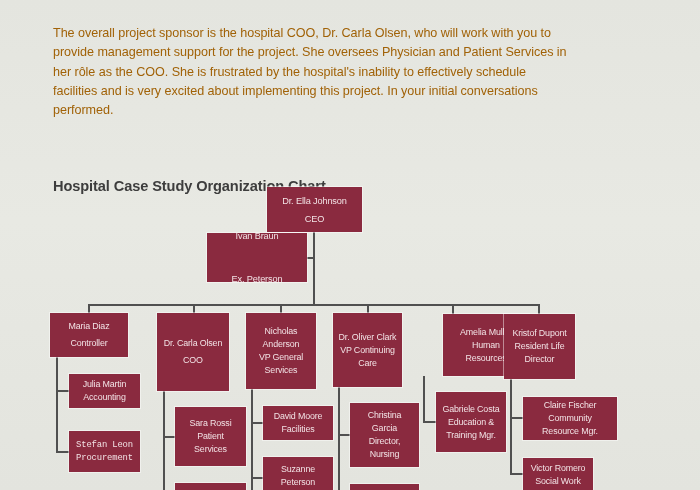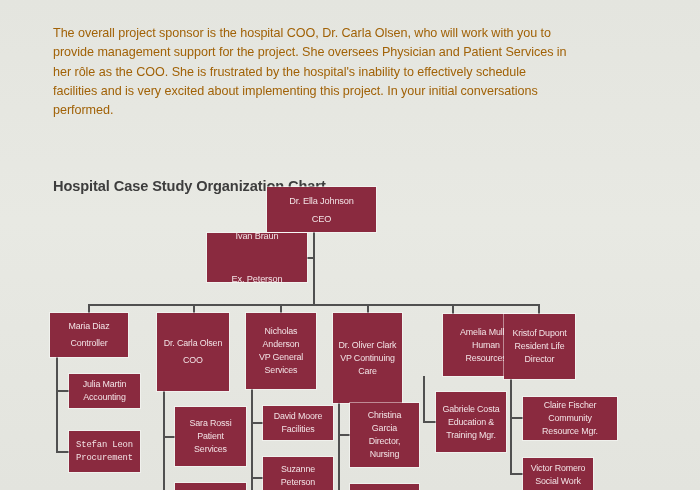--- a/index.html
+++ b/index.html
@@ -75,21 +75,21 @@
     <div class="ln v" style="left:338px; top:387px; height:103px;"></div>
     <div class="ln h" style="left:338px; top:434px; width:12px;"></div>
 
     <div class="ln v" style="left:423px; top:376px; height:47px;"></div>
     <div class="ln h" style="left:423px; top:421px; width:13px;"></div>
 
     <div class="ln v" style="left:510px; top:379px; height:96px;"></div>
     <div class="ln h" style="left:510px; top:417px; width:13px;"></div>
     <div class="ln h" style="left:510px; top:473px; width:13px;"></div>
 
-    <div class="box top-tier" style="left:267px; top:187px; width:109px; height:45px;">
+    <div class="box top-tier" style="left:267px; top:187px; width:95px; height:45px;">
       <span>Dr. Ella Johnson</span>
       <span>CEO</span>
     </div>
     <div class="box top-tier" style="left:207px; top:233px; width:100px; height:49px;gap:25px;">
       <span>Ivan Braun</span>
       <span>Ex. Peterson</span>
     </div>
 
     <div class="box spaced" style="left:50px; top:313px; width:78px; height:44px;">
       <span>Maria Diaz</span>
@@ -98,21 +98,21 @@
     <div class="box spaced" style="left:157px; top:313px; width:72px; height:78px;text-align:right;">
       <span>Dr. Carla Olsen</span>
       <span>COO</span>
     </div>
     <div class="box" style="left:246px; top:313px; width:70px; height:76px;">
       <span>Nicholas
 Anderson</span>
       <span class="gap">VP General
 Services</span>
     </div>
-    <div class="box" style="left:333px; top:313px; width:69px; height:90px;">
+    <div class="box" style="left:333px; top:313px; width:69px; height:74px;">
       <span>Dr. Oliver Clark</span>
       <span>VP Continuing
 Care</span>
     </div>
     <div class="box" style="left:402px; top:314px; width:86px; height:62px;margin-left:41px;">
       <span>Amelia Muller</span>
       <span>Human
 Resources</span>
     </div>
     <div class="box" style="left:504px; top:314px; width:71px; height:65px;">

